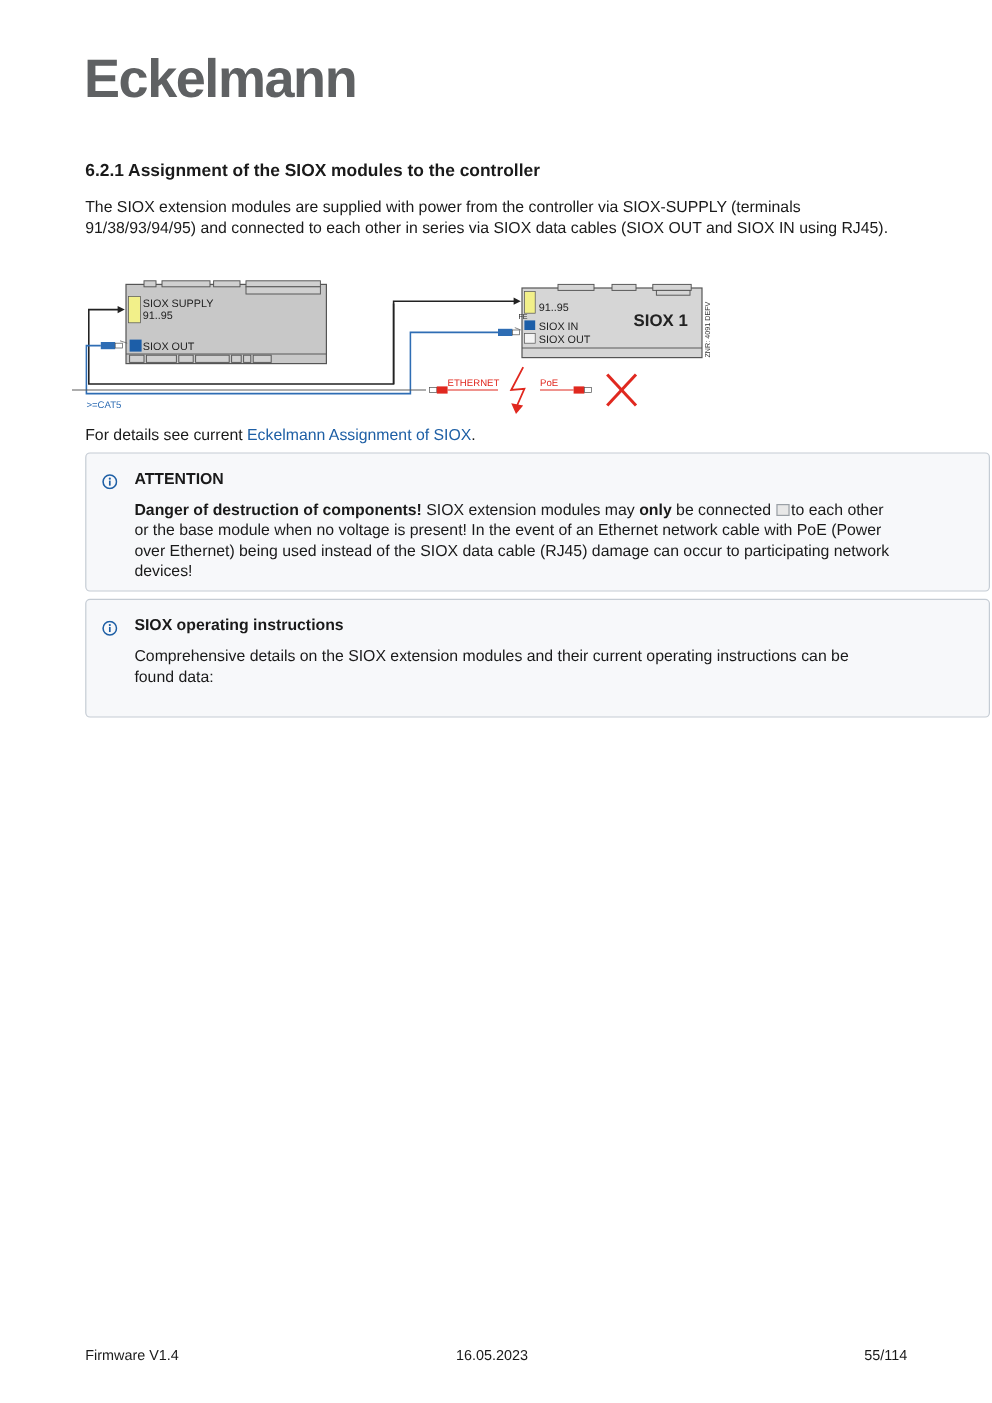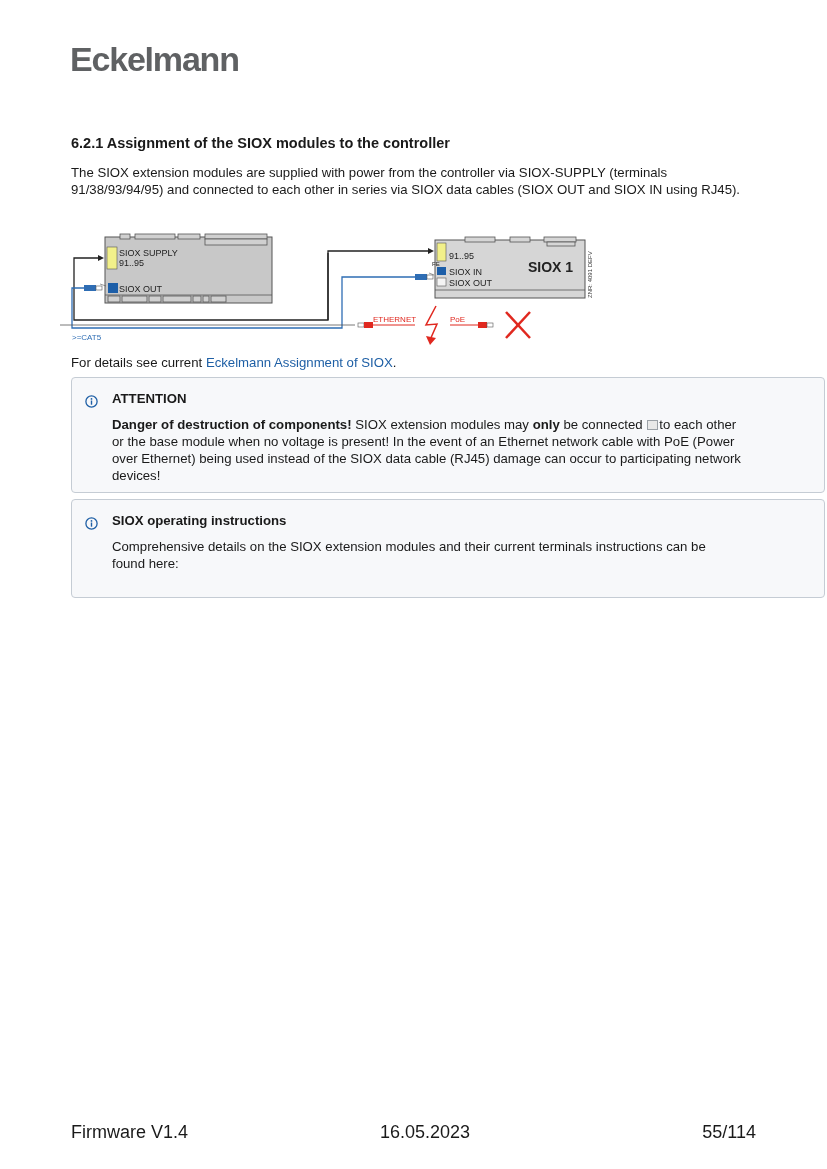--- a/index.html
+++ b/index.html
@@ -1,21 +1,21 @@
 <!DOCTYPE html>
 <html><head>
 <meta charset="utf-8">
 <style>
   html, body { margin: 0; padding: 0; }
   body {
     width: 827px; height: 1169px; position: relative; background: #ffffff;
     font-family: "Liberation Sans", sans-serif; color: #1a1a1a; overflow: hidden;
   }
   .logo {
-    position: absolute; left: 70px; top: 40px; font-size: 34px; font-weight: bold;
+    position: absolute; left: 70px; top: 40px; font-size: 45px; font-weight: bold;
     color: #5f6163; letter-spacing: -1.2px; font-family: "Liberation Sans", sans-serif;
   }
   .heading {
     position: absolute; left: 71px; top: 135px; font-size: 14.5px; font-weight: bold; color: #1a1a1a;
   }
   .intro {
     position: absolute; left: 71px; top: 164px; width: 680px; font-size: 13.2px; line-height: 17px; color: #1a1a1a;
   }
   .diagram { position: absolute; left: 60px; top: 228px; width: 560px; height: 120px; }
   .details {
@@ -35,21 +35,21 @@
     position: absolute; left: 40px; top: 13px; font-size: 13.2px; font-weight: bold; color: #1a1a1a;
   }
   .callout .body {
     position: absolute; left: 40px; top: 38px; width: 630px; font-size: 13.2px; line-height: 17px; color: #1a1a1a;
   }
   .inline-img {
     display: inline-block; width: 11px; height: 10px; border: 1px solid #9aa0a6; background: #e8e8e8;
     vertical-align: -1px; margin: 0 1px; box-sizing: border-box;
   }
   .footer {
-    position: absolute; top: 1122px; font-size: 18px; color: #1a1a1a;
+    position: absolute; top: 1122px; font-size: 12px; color: #1a1a1a;
   }
   .f-left { left: 71px; }
   .f-center { left: 380px; text-align: center; }
   .f-right { right: 71px; margin-left: 32px; }
   svg text { font-family: "Liberation Sans", sans-serif; }
 </style>
 </head>
 <body>
 
 <div class="logo">Eckelmann</div>
@@ -152,19 +152,19 @@
 </div>
 
 <div class="callout c2">
   <svg class="icon" viewBox="0 0 13 13">
     <circle cx="6.5" cy="6.5" r="5.6" fill="none" stroke="#1e5fa5" stroke-width="1.3"></circle>
     <circle cx="6.5" cy="3.9" r="0.9" fill="#1e5fa5"></circle>
     <rect x="5.8" y="5.5" width="1.4" height="4.2" fill="#1e5fa5"></rect>
   </svg>
   <div class="title">SIOX operating instructions</div>
   <div class="body">
-    <div>Comprehensive details on the SIOX extension modules and their current terminals instructions can be found here:</div>
+    <div>Comprehensive details on the SIOX extension modules and their current operating instructions can be found data:</div>
   </div>
 </div>
 
 <div class="footer f-left">Firmware V1.4</div>
 <div class="footer f-center">16.05.2023</div>
 <div class="footer f-right">55/114</div>
 
 </body></html>

